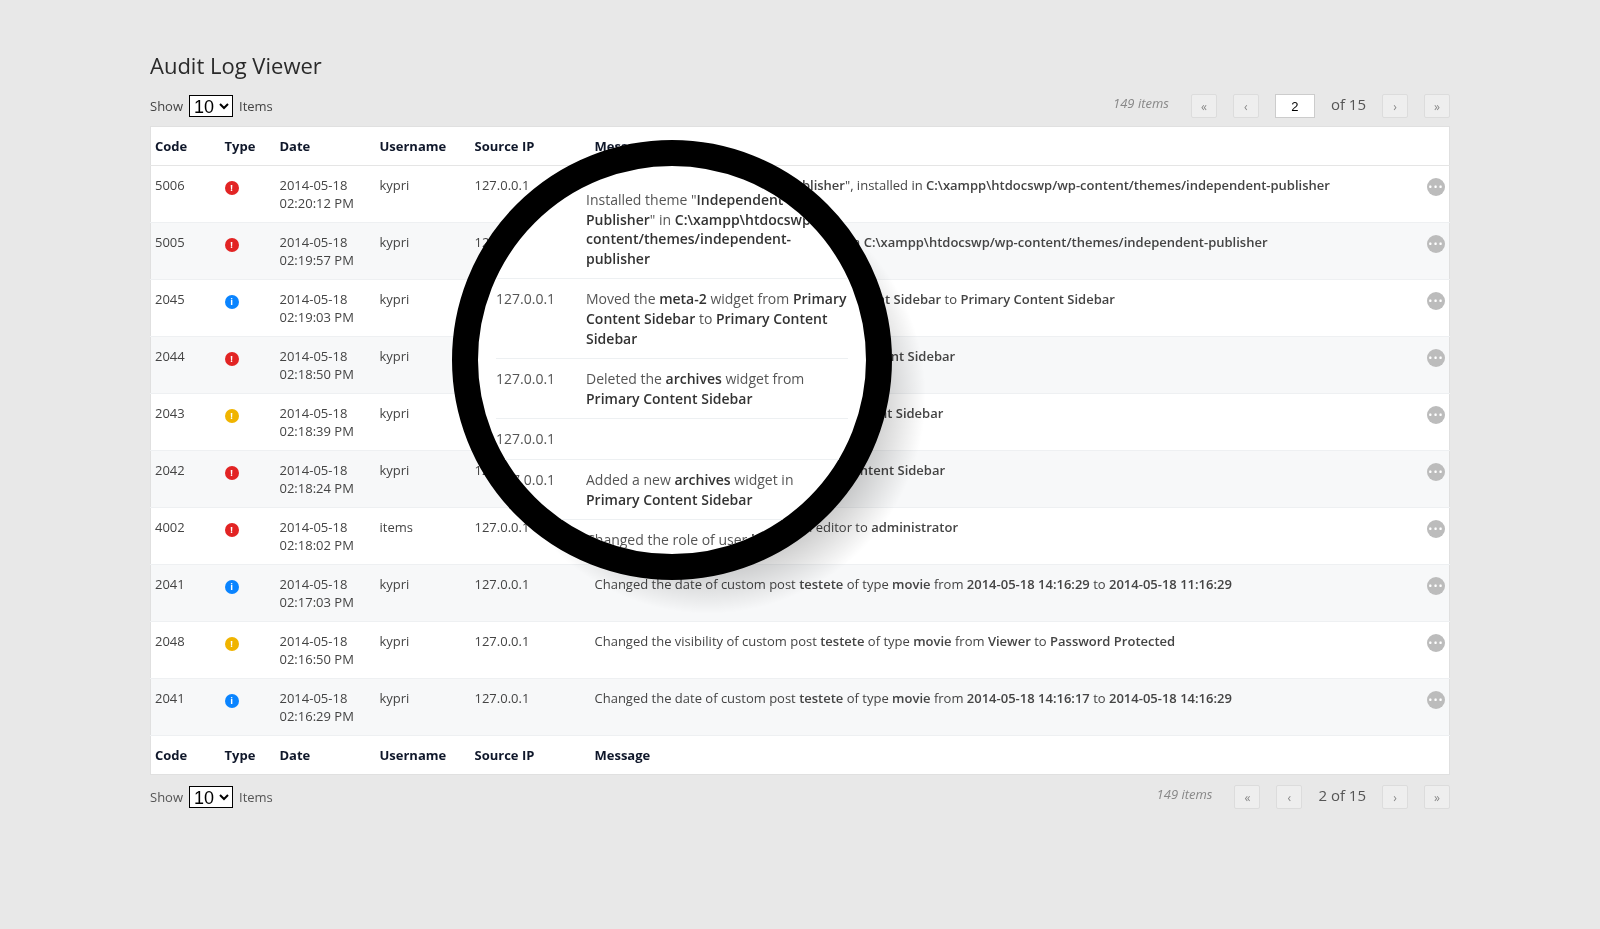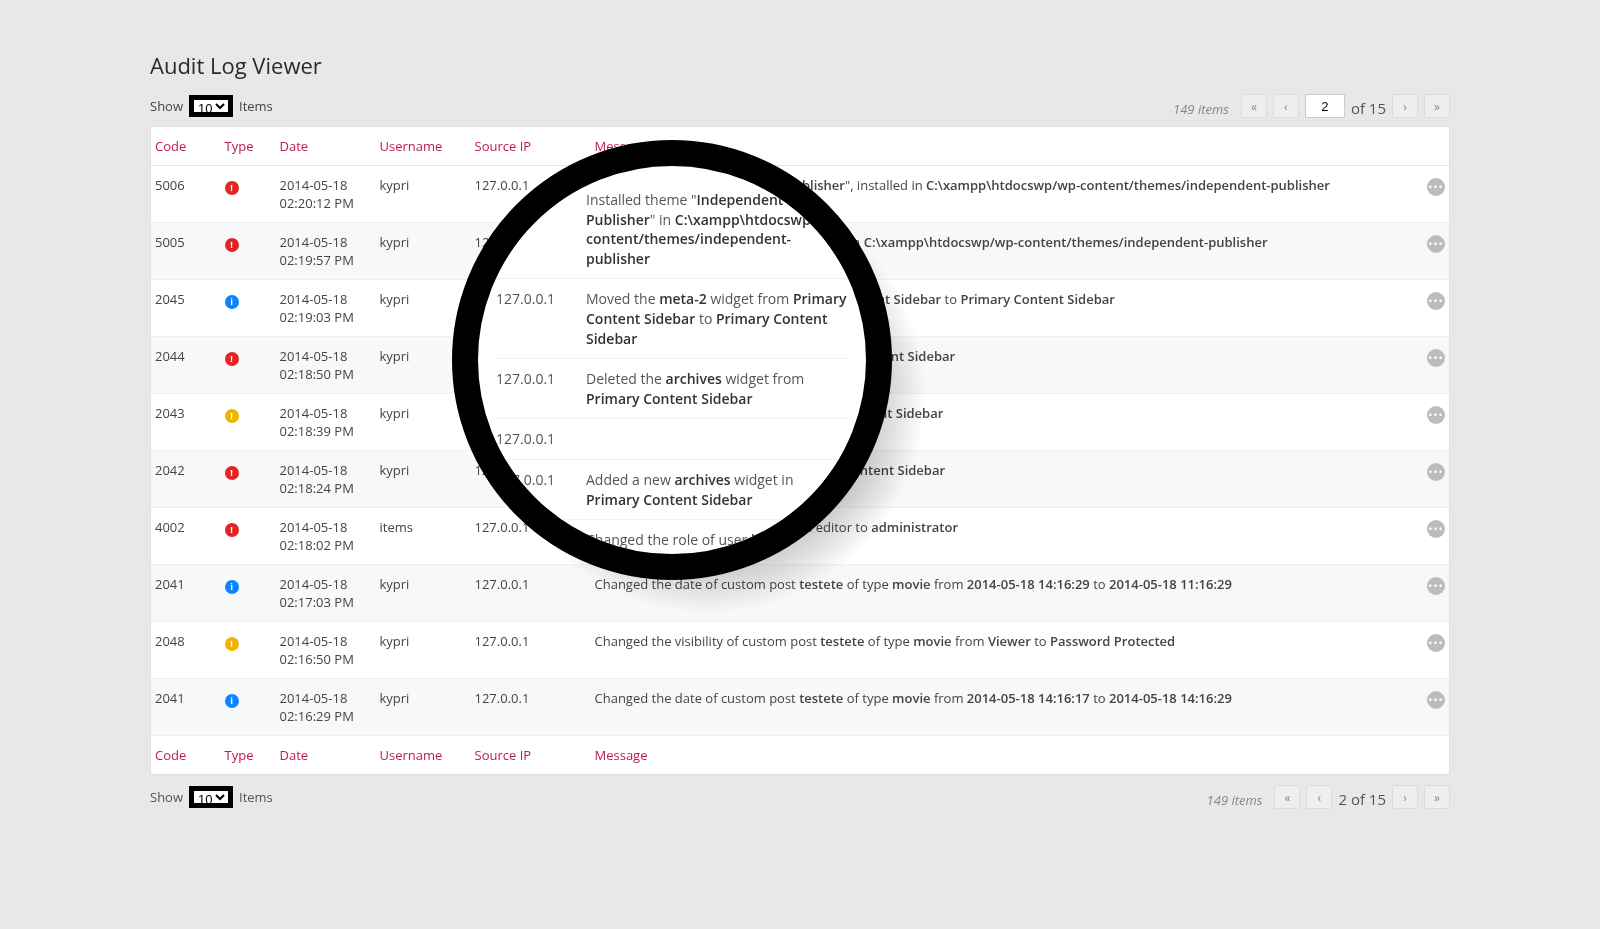--- a/index.html
+++ b/index.html
@@ -2,28 +2,28 @@
 <html><head>
 <meta charset="utf-8">
 <style>
   html,body{margin:0;padding:0;background:#e8e8e8;font-family:"Segoe UI","Open Sans",Helvetica,Arial,sans-serif;color:#2d2d2d}
   *{box-sizing:border-box}
   .page{width:1600px;height:929px;position:relative;background:#e8e8e8}
   .card{position:absolute;left:150px;top:50px;right:150px}
   h1.title{font-size:22px;font-weight:400;color:#2a2a2a;margin:0 0 14px 0}
   .toolbar{display:flex;align-items:center;font-size:13px;color:#555;margin-bottom:8px}
   .toolbar .lbl{font-style:normal;color:#444}
-  select.items-per-page{margin:0 6px;height:22px;border:5px solid #000000;background:#fff;font-size:13px;width:44px}
-  .pager{display:flex;align-items:flex-end;gap:6px}
+  select.items-per-page{margin:0 6px;height:22px;border:1px solid #000000;background:#fff;font-size:18px;width:44px}
+  .pager{display:flex;align-items:flex-start;gap:16px}
   .pager .count{font-style:italic;color:#888;margin-right:6px}
   .pbtn{width:26px;height:24px;display:inline-flex;align-items:center;justify-content:center;background:#eeeeee;border:1px solid #dcdcdc;color:#888;border-radius:2px;font-size:12px;cursor:pointer;user-select:none}
   .pginput{width:40px;height:24px;text-align:center;border:1px solid #ccc;font-size:13px}
   .pgof{color:#555;font-size:15px}
   table.log{width:100%;border-collapse:collapse;background:#fff;border:1px solid #e0e0e0;font-size:13px}
-  table.log thead th,table.log tfoot th{text-align:left;font-weight:400;color:#be185d;padding:10px 4px;border-bottom:1px solid #e5e5e5}
+  table.log thead th,table.log tfoot th{text-align:left;font-weight:700;color:#0f172a;padding:10px 4px;border-bottom:1px solid #e5e5e5}
   table.log tfoot th{border-top:1px solid #e5e5e5;border-bottom:none}
   table.log tbody td{vertical-align:top;padding:10px 4px;border-bottom:1px solid #eef0f2;color:#444}
   table.log tbody tr:nth-child(even){background:#f7f8f9}
   td.code{color:#666;width:70px}
   td.type{width:55px}
   td.date{width:100px;color:#333;white-space:nowrap}
   td.user{width:95px}
   td.ip{width:120px}
   td.msg{color:#525252;line-height:1.45}
   td.msg b{color:#444;font-weight:600}

